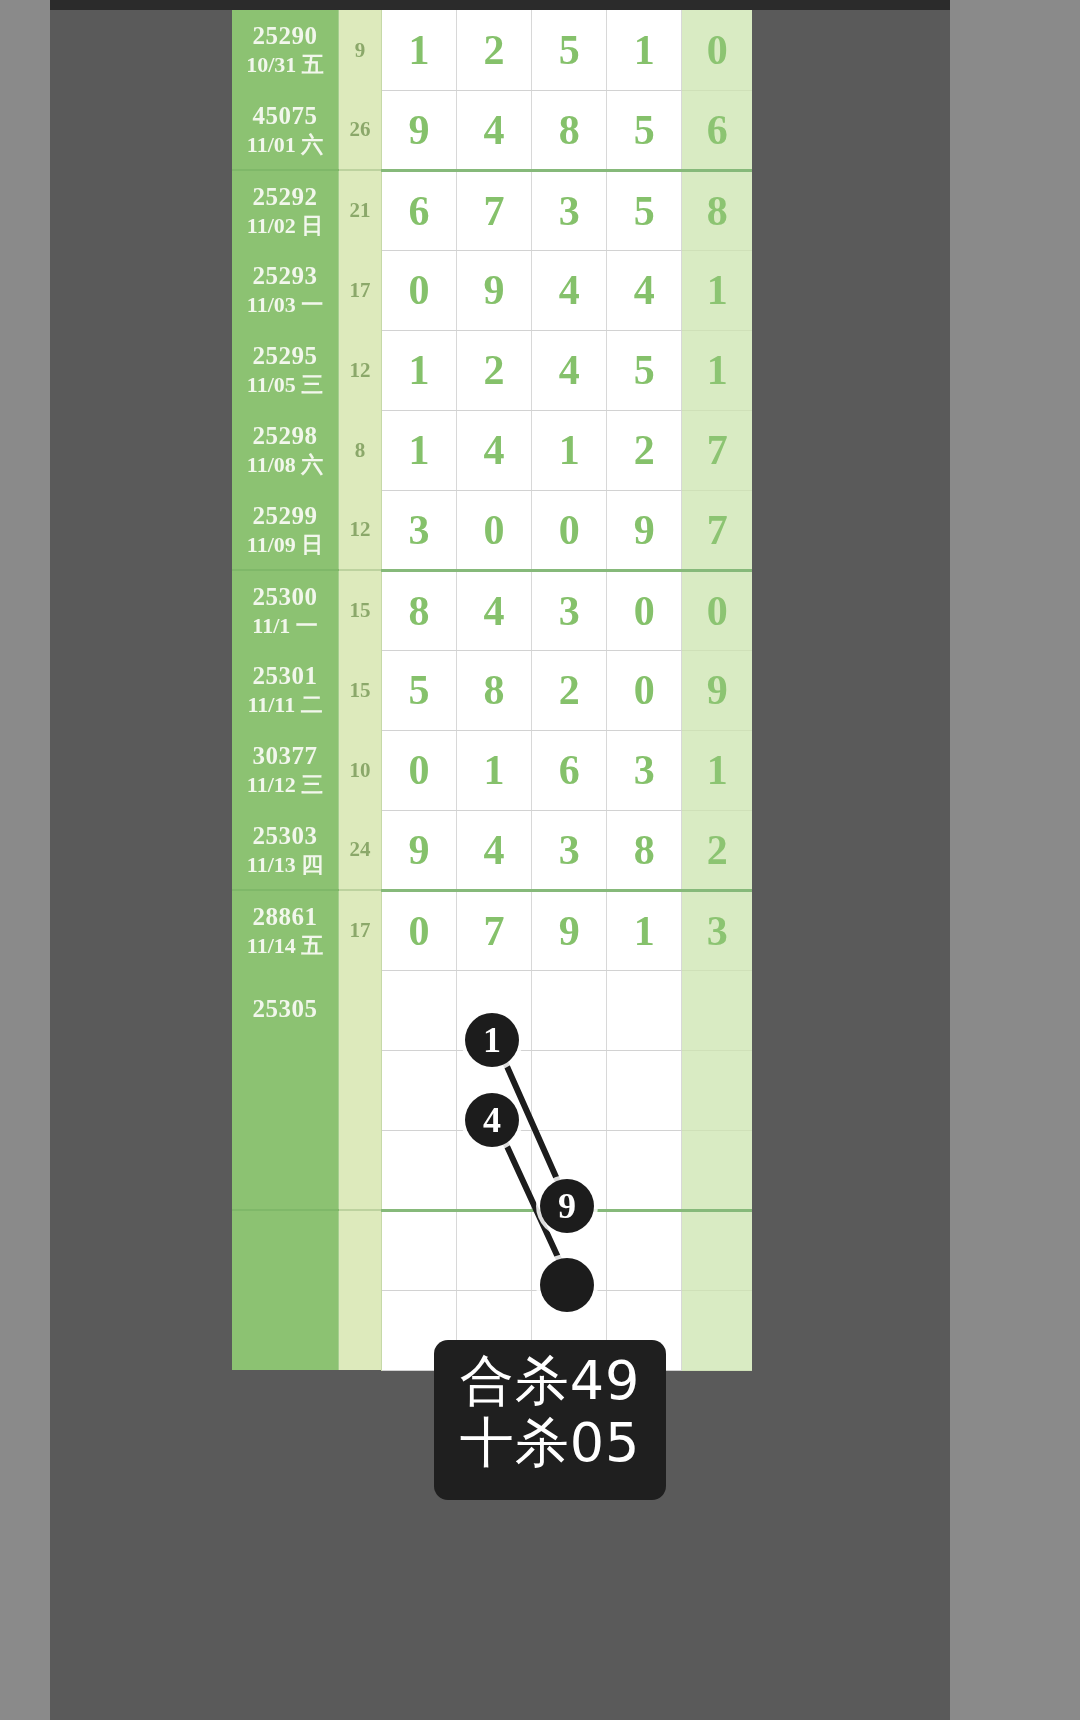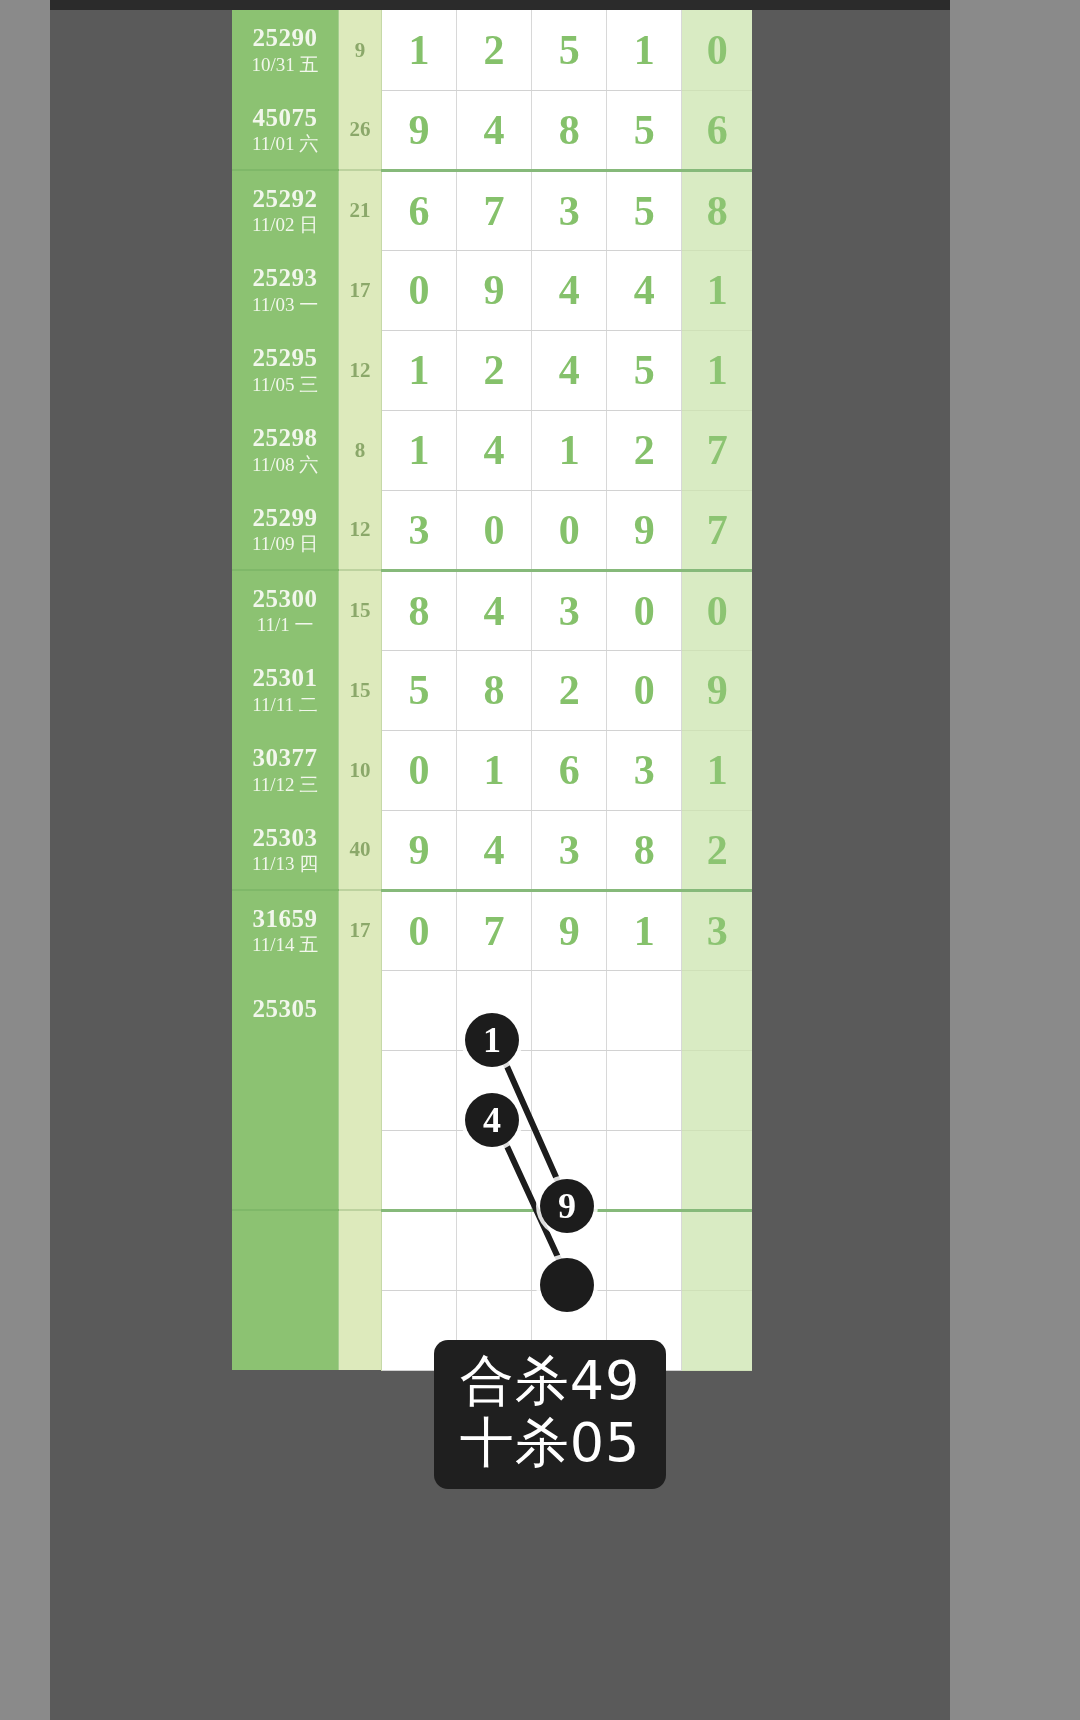--- a/index.html
+++ b/index.html
@@ -61,22 +61,22 @@
     border-right: 1px solid #a6cf90;
   }
   .cell-issue .iss {
     display: block;
     font-size: 25px;
     font-weight: 700;
     letter-spacing: .5px;
   }
   .cell-issue .dt {
     display: block;
-    font-size: 19px;
-    font-weight: 400;
+    font-size: 22px;
+    font-weight: 700;
     margin-top: 1px;
   }
   
   .cell-sum {
     background: #ddeabc;
     color: #8ba86a;
     text-align: center;
     font-size: 21px;
     font-weight: 700;
     border-right: 1px solid #c6d9a8;
@@ -133,21 +133,21 @@
   }
   .m-lg { width: 54px; height: 54px; font-size: 36px; }
 
   
   #callout {
     position: absolute;
     left: 434px; top: 1340px;
     width: 232px;
     background: #1f1f1f;
     border-radius: 14px;
-    padding: 10px 4px 15px 4px;
+    padding: 10px 4px 26px 4px;
     text-align: center;
   }
   #callout div {
     color: #ffffff;
     font-family: "DejaVu Sans", "Liberation Sans", sans-serif;
     font-size: 54px;
     font-weight: 400;
     line-height: 1.15;
     letter-spacing: 1px;
   }
@@ -291,30 +291,30 @@
             <td class="cell-d">1</td>
             <td class="cell-d">6</td>
             <td class="cell-d">3</td>
             <td class="cell-last">1</td>
           </tr>
           <tr>
             <td class="cell-issue">
               <span class="iss">25303</span>
               <span class="dt">11/13 四</span>
             </td>
-            <td class="cell-sum">40</td>
+            <td class="cell-sum">24</td>
             <td class="cell-d">9</td>
             <td class="cell-d">4</td>
             <td class="cell-d">3</td>
             <td class="cell-d">8</td>
             <td class="cell-last">2</td>
           </tr>
           <tr class="group-top">
             <td class="cell-issue">
-              <span class="iss">31659</span>
+              <span class="iss">28861</span>
               <span class="dt">11/14 五</span>
             </td>
             <td class="cell-sum">17</td>
             <td class="cell-d">0</td>
             <td class="cell-d">7</td>
             <td class="cell-d">9</td>
             <td class="cell-d">1</td>
             <td class="cell-last">3</td>
           </tr>
           <tr>

